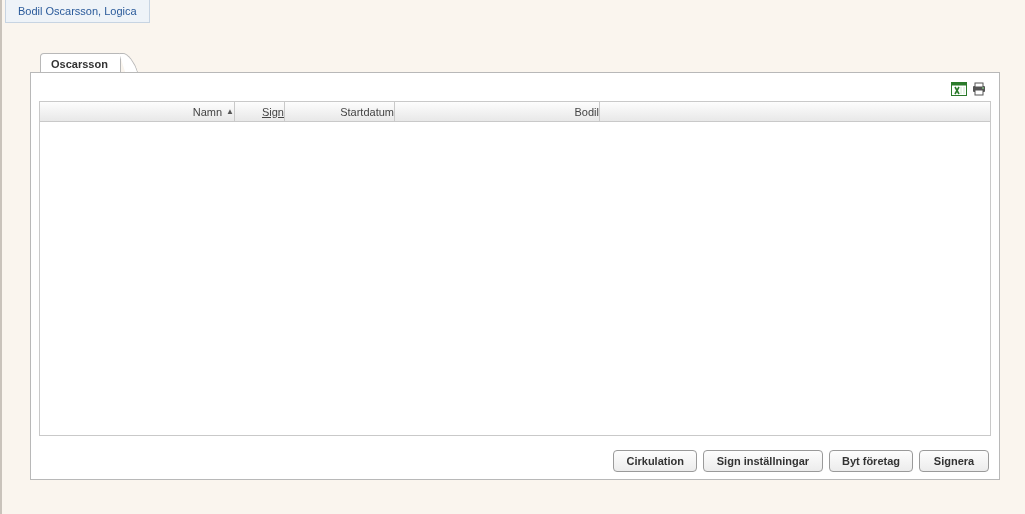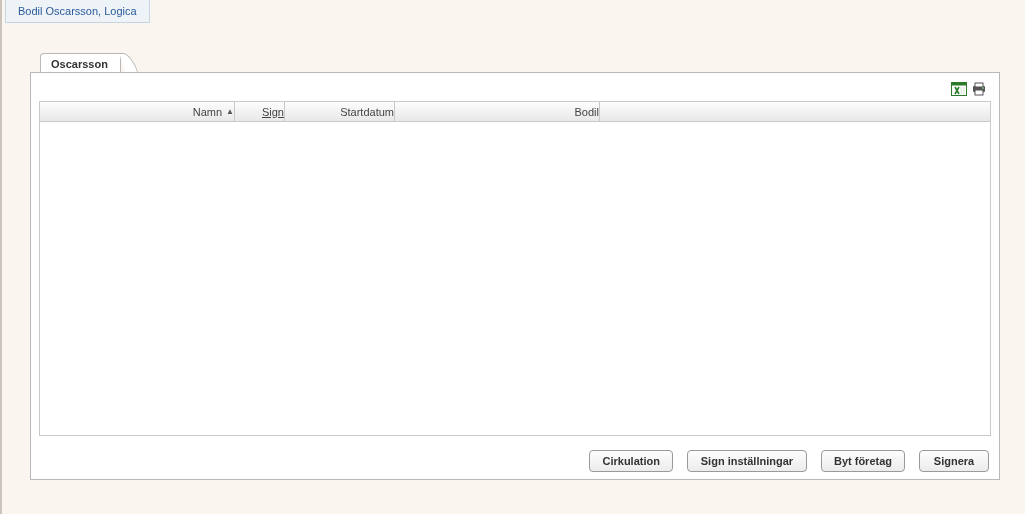--- a/index.html
+++ b/index.html
@@ -124,21 +124,21 @@
   .col-belopp { width: 205px; }
   .col-extra { flex: 1; }
   .sort-arrow {
     margin-left: 4px;
     font-size: 8px;
     color: #555;
   }
   .button-row {
     display: flex;
     justify-content: flex-end;
-    gap: 14px;
+    gap: 6px;
     margin-top: 14px;
     padding-right: 2px;
   }
   .btn {
     background: linear-gradient(#fdfdfd, #ececec);
     border: 1px solid #9a9a9a;
     border-radius: 4px;
     padding: 4px 12px;
     font-family: inherit;
     font-size: 11px;

